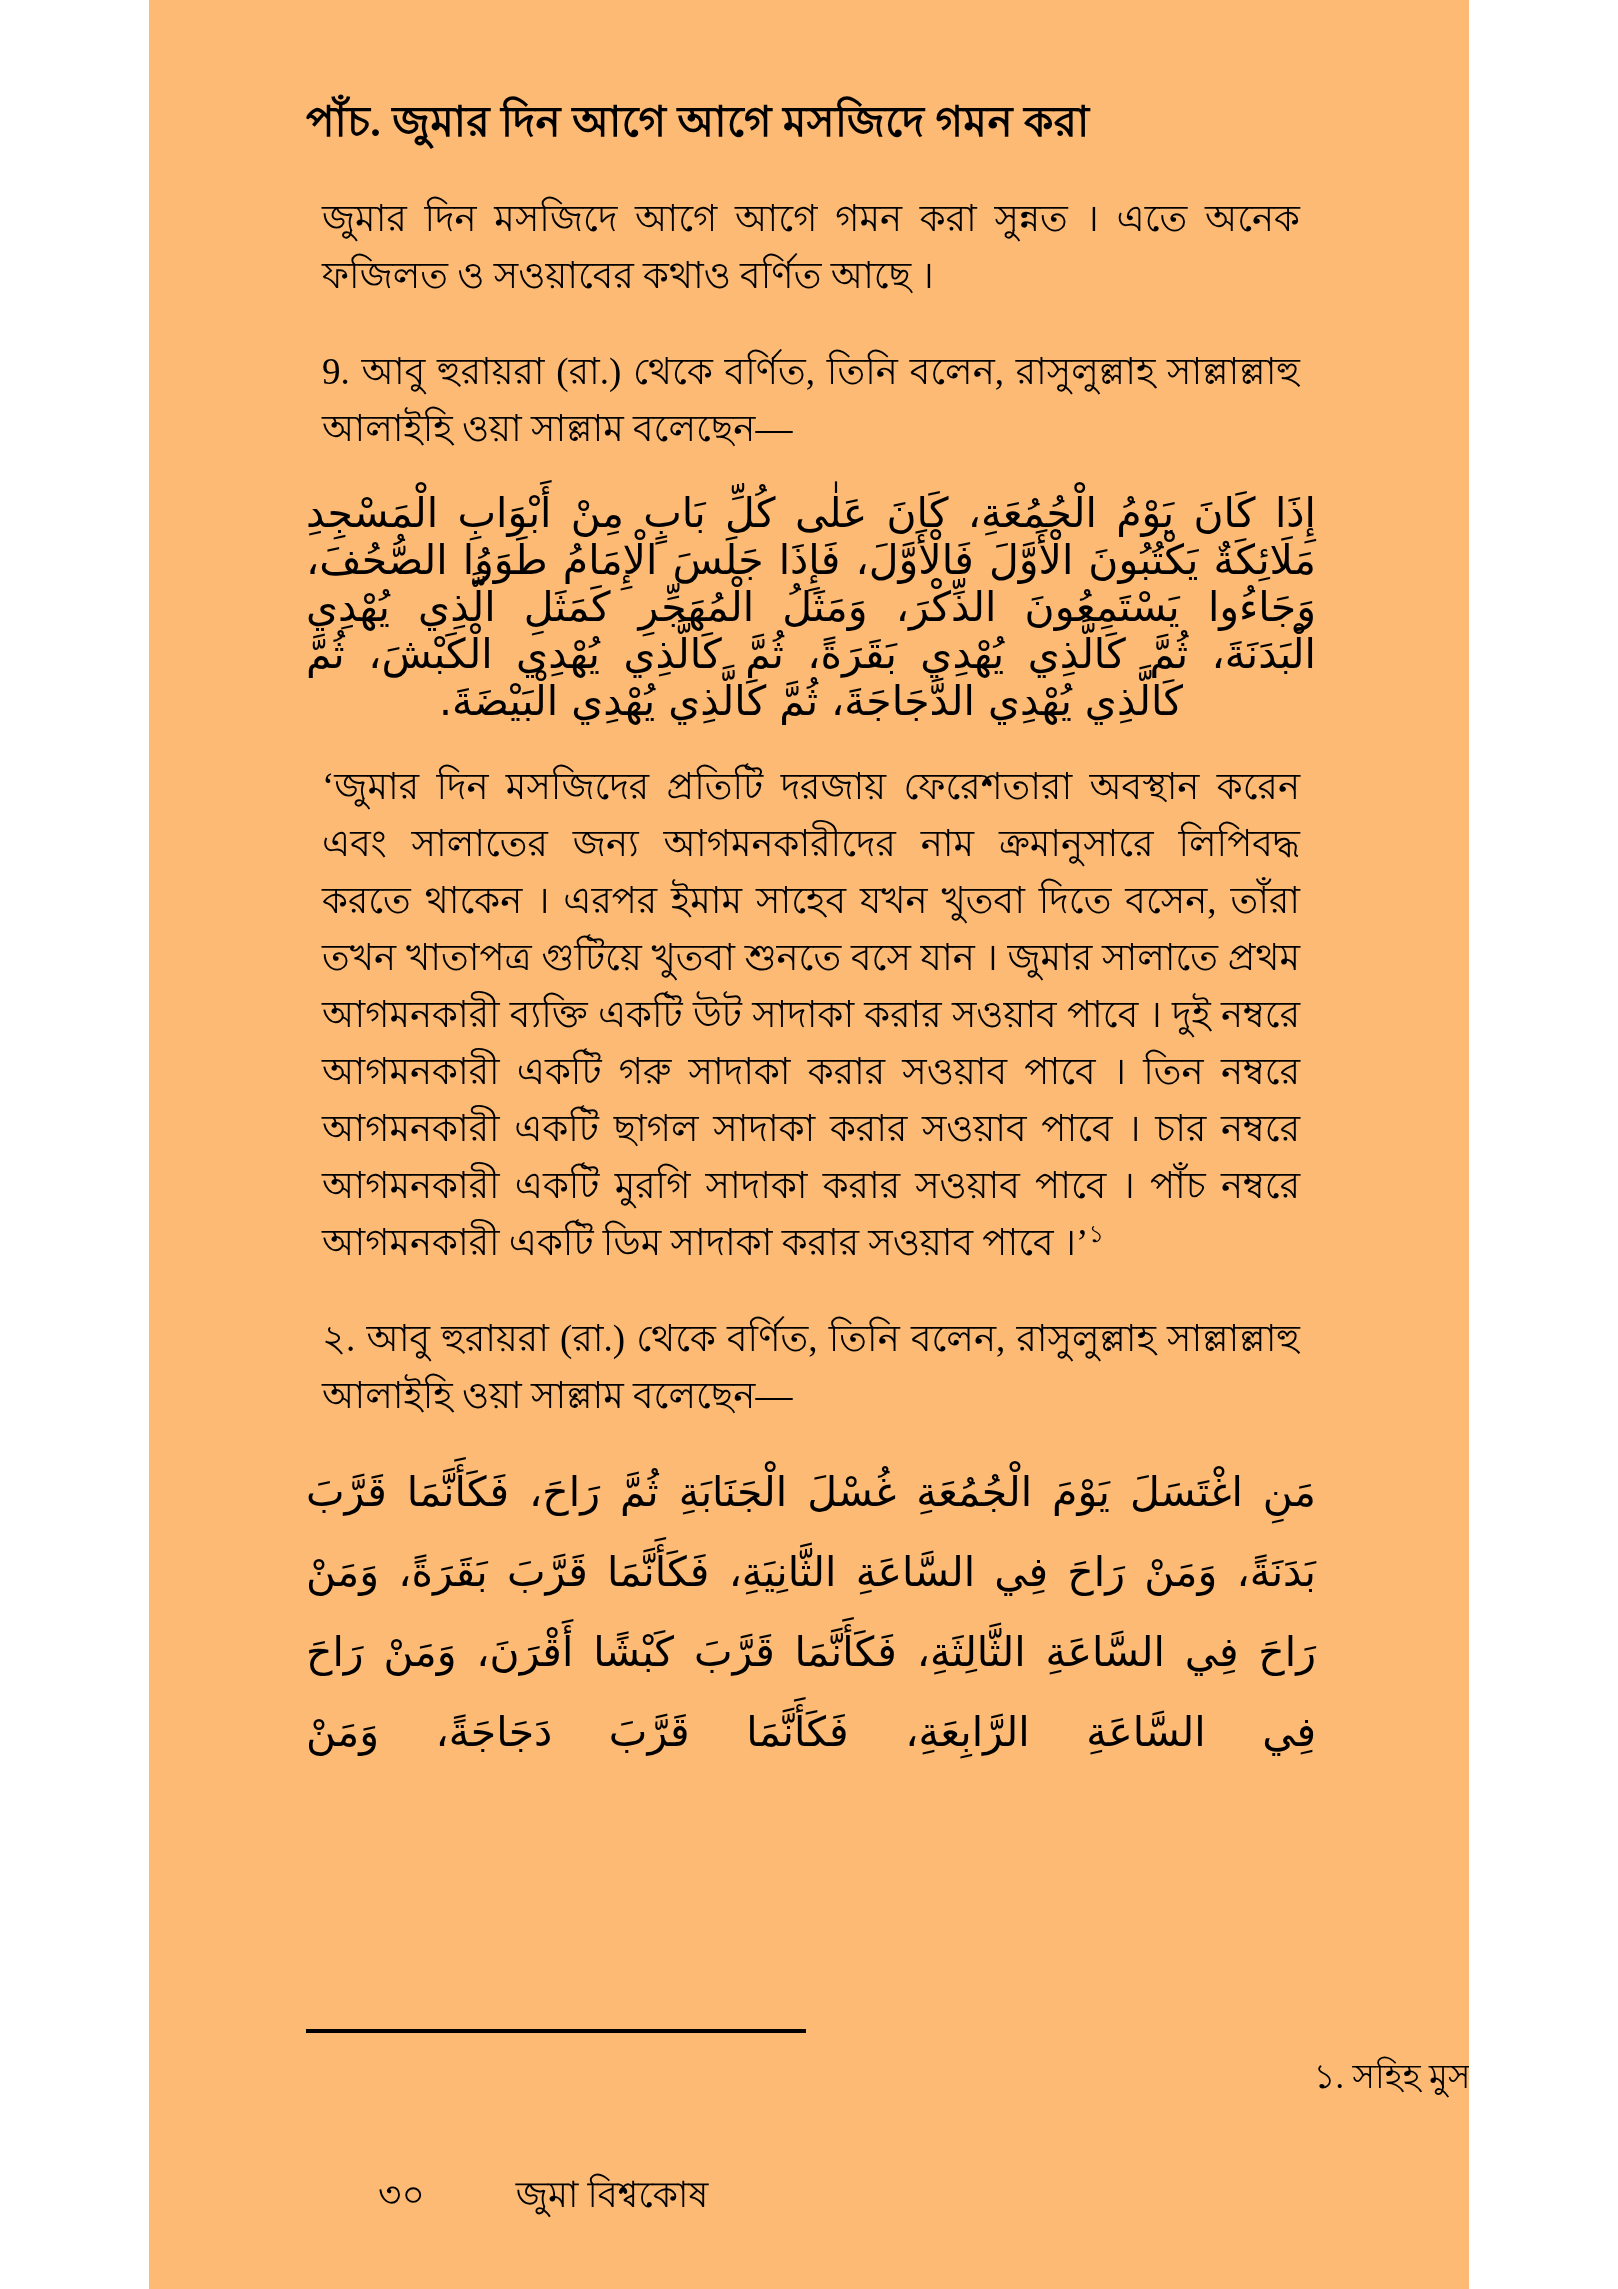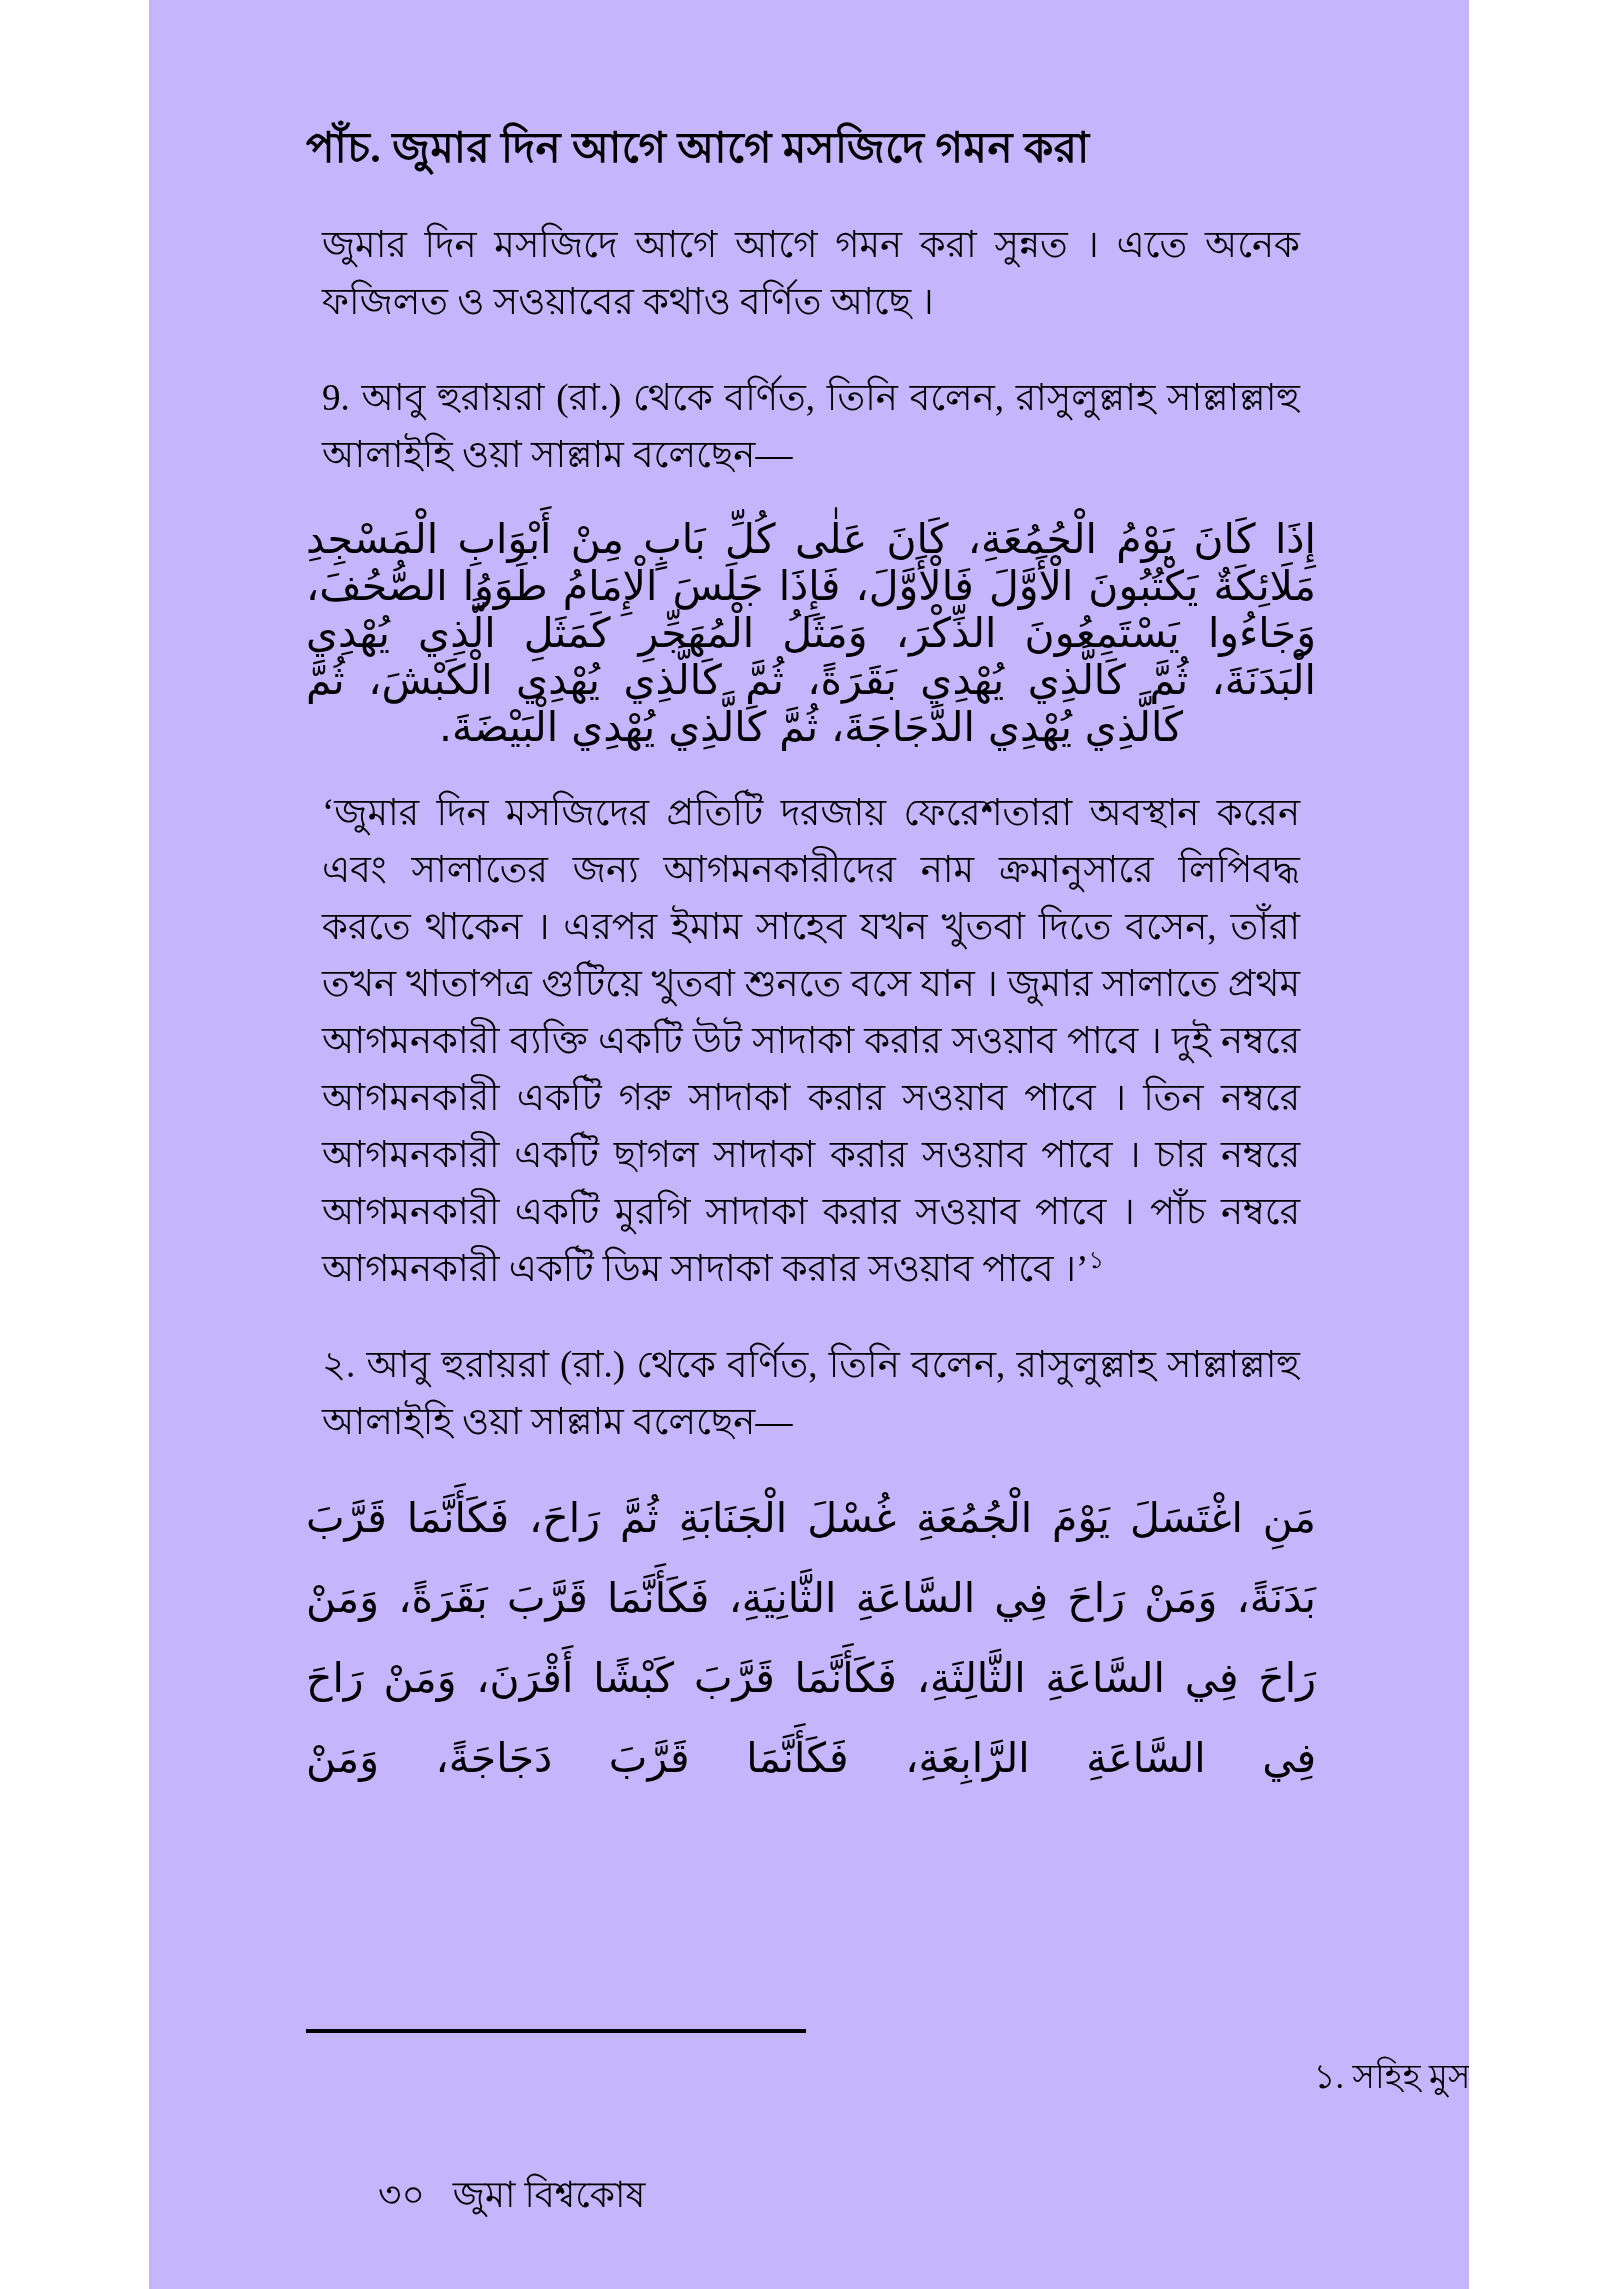--- a/index.html
+++ b/index.html
@@ -5,24 +5,24 @@
   html, body {
     margin: 0;
     padding: 0;
     background: #ffffff;
   }
   .page {
     position: relative;
     width: 1320px;
     height: 2290px;
     margin: 0 auto;
-    background: #c4b5fd;
+    background: #fdba74;
     color: #000000;
     box-sizing: border-box;
-    padding: 120px 153px 0 157px;
+    padding: 94px 153px 0 157px;
     font-family: "Liberation Serif", "DejaVu Serif", serif;
     overflow: hidden;
   }
   .heading {
     font-size: 42px;
     font-weight: 700;
     line-height: 57px;
     margin: 0 0 39px 0;
     letter-spacing: 0.5px;
   }
@@ -76,21 +76,21 @@
     line-height: 48px;
     text-align: right;
   }
   .footer {
     position: absolute;
     left: 157px;
     top: 2167px;
     width: 1311px;
     display: flex;
     align-items: baseline;
-    gap: 28px;
+    gap: 91px;
     padding-left: 72px;
     box-sizing: border-box;
     font-size: 36px;
   }
 </style>
 </head>
 <body>
 
 <div class="page">
 

